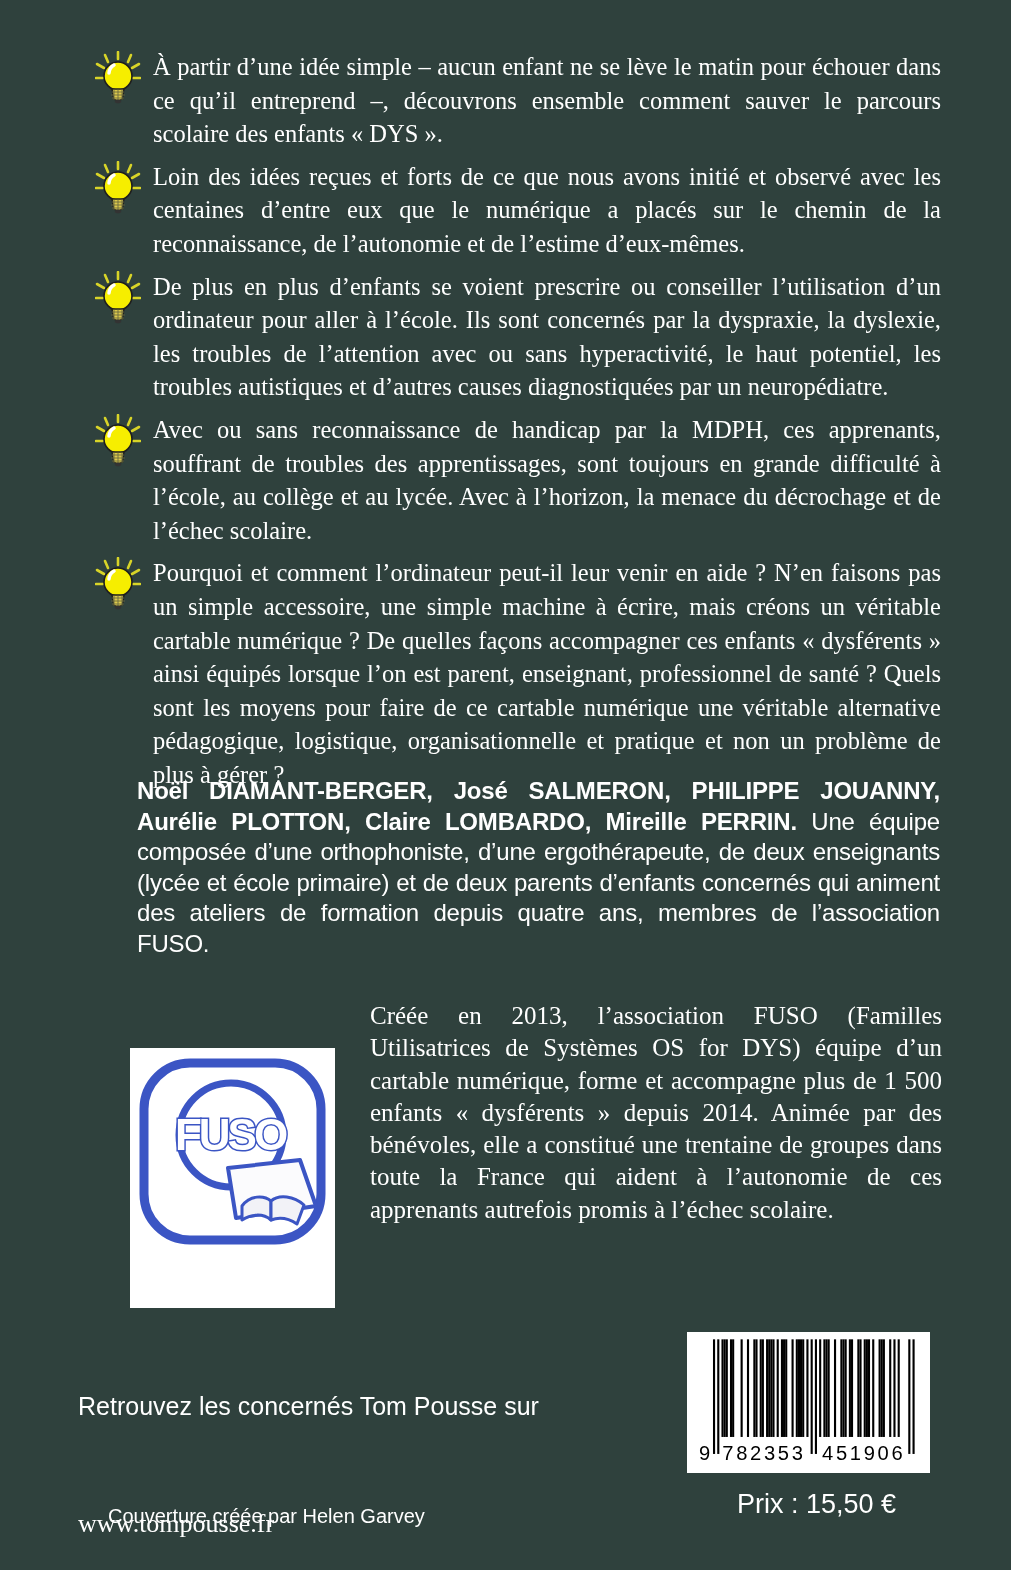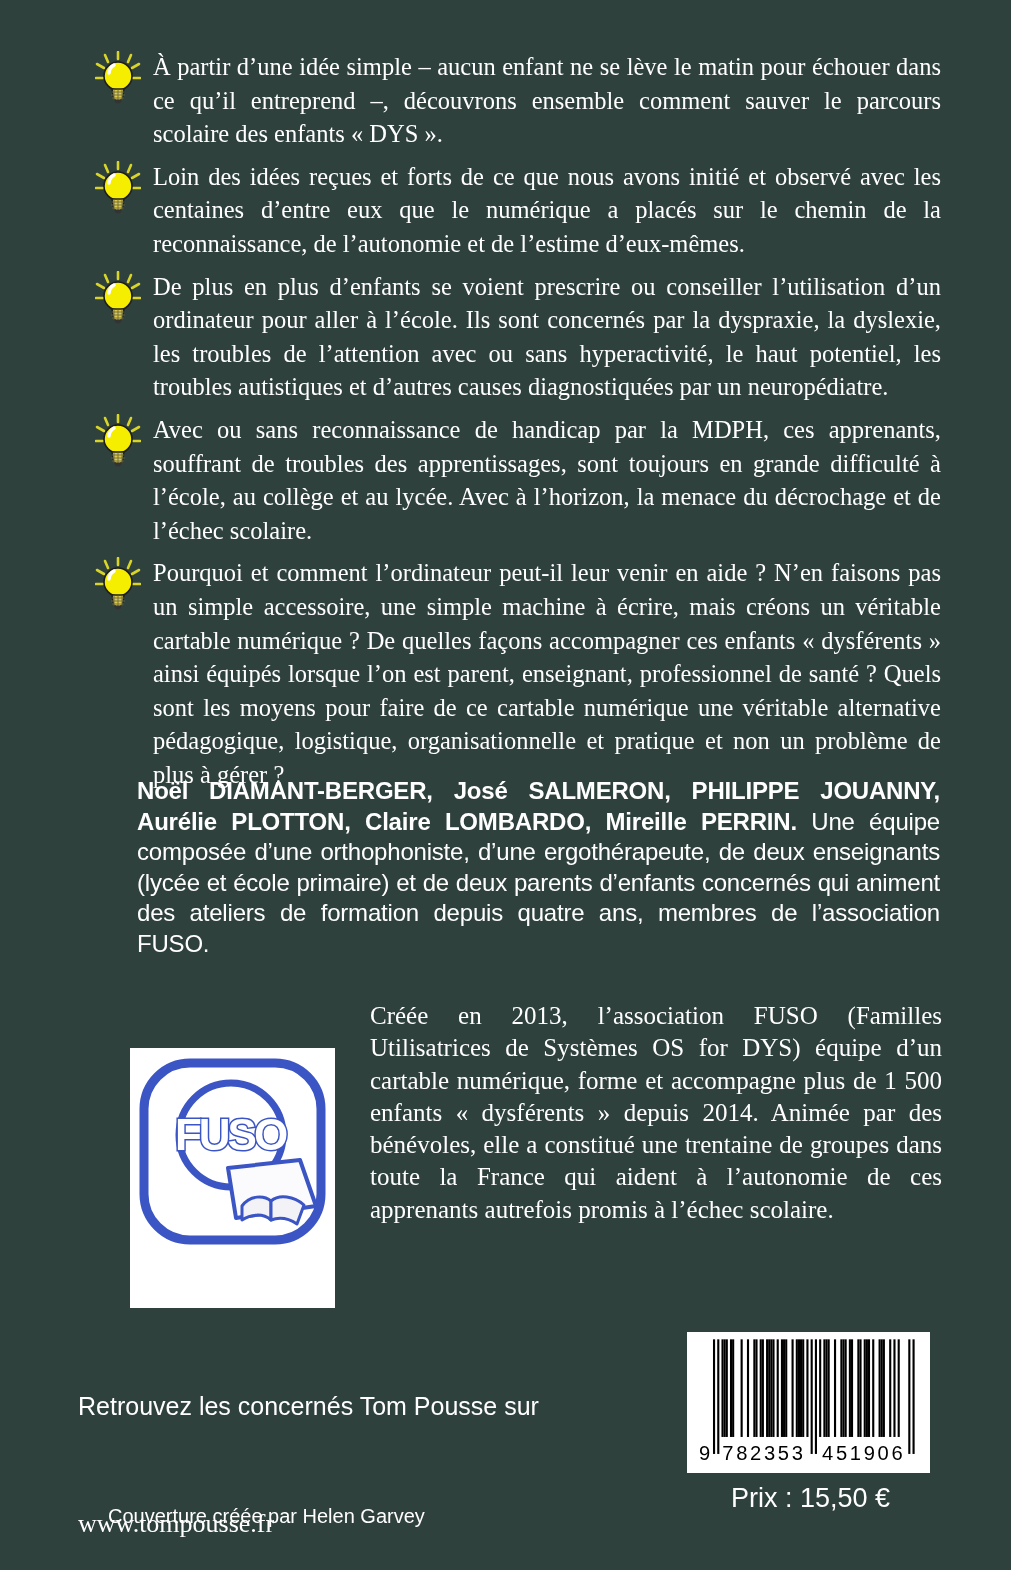--- a/index.html
+++ b/index.html
@@ -63,21 +63,21 @@
   }
 
   .barcode-box {
     position:absolute; left:687px; top:1332px;
     width:243px; height:141px; background:#ffffff;
     display:flex; align-items:center; justify-content:center;
   }
   .price {
     position:absolute; left:687px; top:1481px; width:243px;
     text-align:center;
-    font-family:"Liberation Sans", sans-serif; font-size:27px; margin:2px;
+    font-family:"Liberation Sans", sans-serif; font-size:27px; margin:8px;
   }
 </style>
 </head>
 <body>
 
 <div class="cover">
 
   <div class="bullets">
 
     <div class="bullet">

